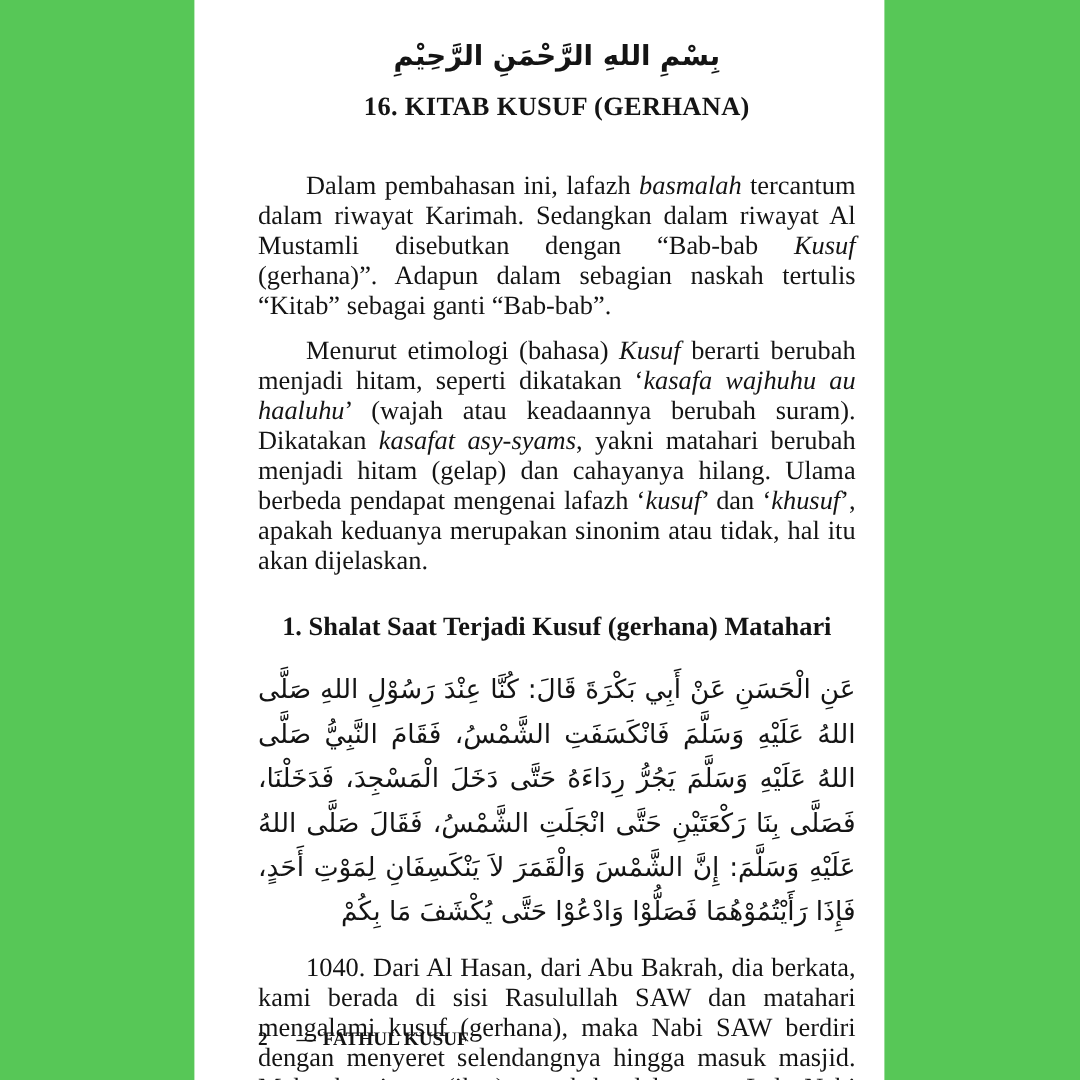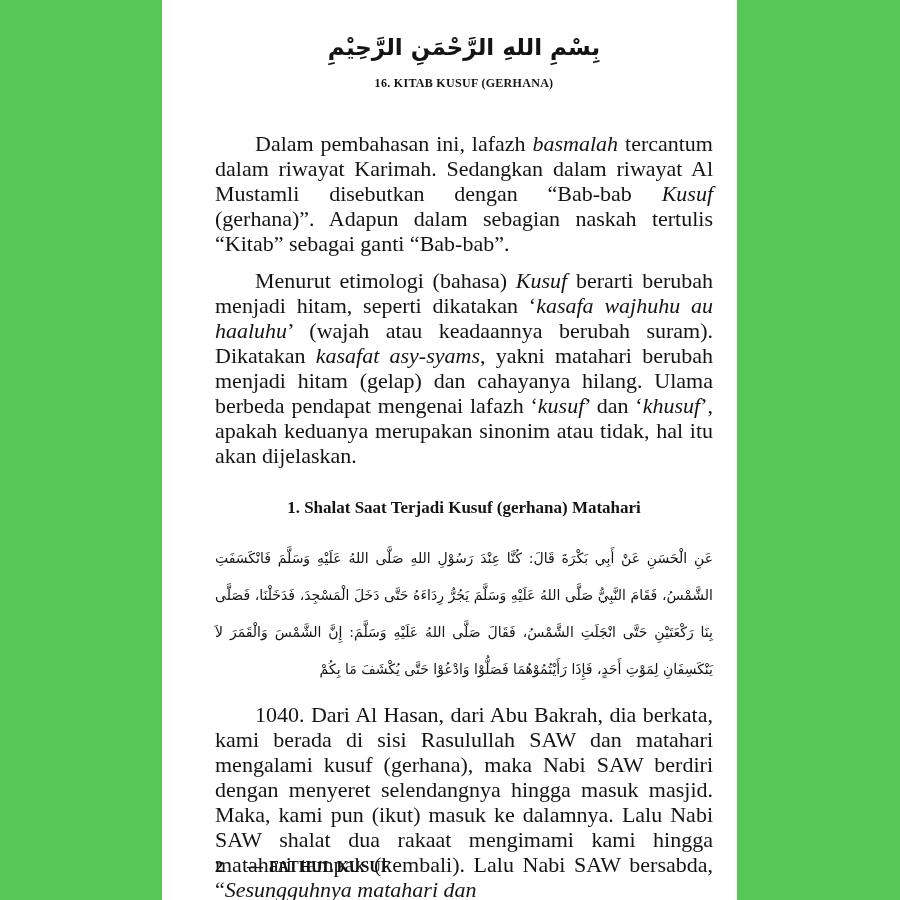--- a/index.html
+++ b/index.html
@@ -40,44 +40,44 @@
     text-align: center;
     direction: rtl;
     font-family: "DejaVu Sans", sans-serif;
     font-size: 23px;
     font-weight: bold;
     line-height: 34px;
   }
   .chapter-title {
     margin-top: 12px;
     text-align: center;
-    font-size: 12px;
+    font-size: 22px;
     font-weight: bold;
     letter-spacing: 0.3px;
   }
   .body-para {
     font-size: 22px;
     line-height: 25px;
     text-align: justify;
     text-indent: 40px;
     margin-bottom: 12px;
   }
   .first-para { margin-top: 40px; }
   .section-heading {
     margin-top: 30px;
     margin-bottom: 22px;
     text-align: center;
-    font-size: 17px;
+    font-size: 22px;
     font-weight: bold;
   }
   .arabic-hadith {
     direction: rtl;
     text-align: justify;
     font-family: "DejaVu Sans", sans-serif;
-    font-size: 14px;
+    font-size: 22px;
     line-height: 37px;
     margin: 8px 0 14px 0;
   }
   .page-footer {
     position: absolute;
     left: 53px;
     top: 858px;
     font-size: 16px;
     font-weight: bold;
     display: flex;

